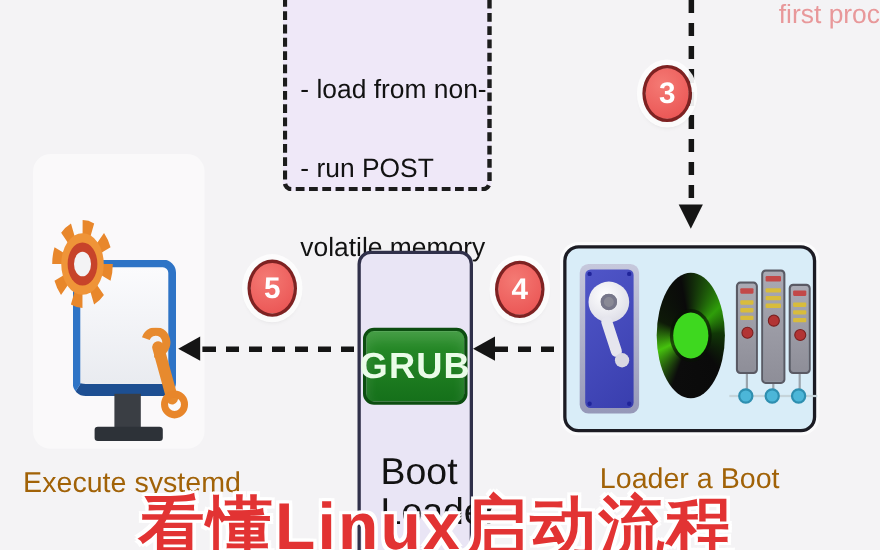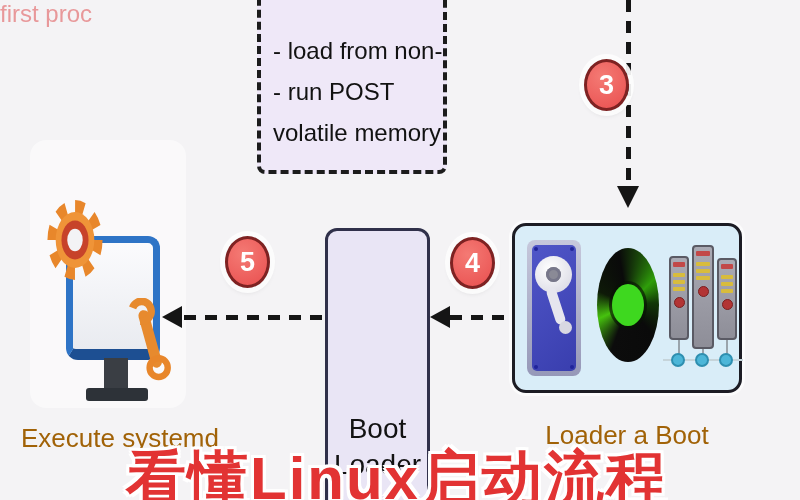--- a/index.html
+++ b/index.html
@@ -6,21 +6,21 @@
   .canvas{
     position:relative;width:800px;height:500px;overflow:hidden;
     background:#f4f3f5;font-family:"Liberation Sans",sans-serif;
   }
   
   .note-box{
     position:absolute;left:257px;top:-18px;width:190px;height:192px;
     background:#efe8f8;border:4px dashed #1c1c1c;border-radius:8px;
     box-sizing:border-box;padding:44px 0 0 12px;z-index:1;
   }
-  .note-line{font-size:24px;line-height:41px;color:#121212;white-space:nowrap;}
+  .note-line{font-size:24px;line-height:41px;color:#121212;white-space:nowrap;margin-top:31px;}
   
   .dash-v{position:absolute;left:626px;top:0;width:5px;height:186px;z-index:2;
     background:repeating-linear-gradient(180deg,#151515 0 12px,transparent 12px 21px);}
   .head-down{position:absolute;left:617px;top:186px;width:0;height:0;z-index:2;
     border-left:11px solid transparent;border-right:11px solid transparent;border-top:22px solid #151515;}
   .dash-h{position:absolute;height:5px;top:315px;z-index:2;
     background:repeating-linear-gradient(90deg,#151515 0 12px,transparent 12px 21px);}
   .dash-4{left:450px;width:62px;}
   .dash-5{left:184px;width:141px;}
   .head-left{position:absolute;top:306px;width:0;height:0;z-index:2;
@@ -89,37 +89,37 @@
     position:absolute;left:325px;top:228px;width:105px;height:290px;z-index:1;
     background:#e9e5f5;border:3px solid #30304a;border-radius:12px;box-sizing:border-box;
   }
   .grub-btn{
     position:absolute;left:2px;right:2px;top:67px;height:70px;
     background:linear-gradient(#2a8f2a,#15701a);border:3px solid #0c4d10;border-radius:10px;
     box-sizing:border-box;display:flex;align-items:center;justify-content:center;
     color:#ecfdе8;color:#eafce8;font-size:33px;font-weight:bold;letter-spacing:1px;
     box-shadow:inset 0 8px 12px rgba(255,255,255,.14);
   }
-  .grub-caption{position:absolute;left:0;right:0;top:180px;text-align:center;
-    font-size:28px;line-height:36px;color:#121212;}
+  .grub-caption{position:absolute;left:0;right:0;top:180px;
+    font-size:34px;line-height:36px;color:#121212;padding-left:18px;}
   
   .sysd-glow{position:absolute;left:30px;top:140px;width:156px;height:268px;
     background:rgba(255,255,255,.5);border-radius:16px;z-index:0;}
   .sysd{position:absolute;left:52px;top:198px;width:132px;height:212px;z-index:1;}
   .screen{position:absolute;left:14px;top:38px;width:94px;height:124px;box-sizing:border-box;
     background:linear-gradient(#fbfbfd,#e9ebf0);border:7px solid #2e74c6;border-bottom:11px solid #1d4f92;border-radius:12px;}
   .neck{position:absolute;left:52px;top:160px;width:24px;height:32px;background:#3a3e44;}
   .mon-base{position:absolute;left:34px;top:190px;width:62px;height:13px;background:#2d3238;border-radius:3px;}
   .gear-svg{position:absolute;left:-6px;top:0px;width:58px;height:84px;z-index:2;}
   .wrench-svg{position:absolute;left:64px;top:100px;width:64px;height:84px;z-index:2;}
   
   .caption{position:absolute;font-size:26px;color:#a16207;z-index:1;}
   .cap-choose{left:512px;top:420px;width:230px;text-align:center;}
   .cap-exec{left:18px;top:423px;width:204px;text-align:center;}
-  .cap-first{left:44px;top:460px;font-size:24px;color:#e8989a;z-index:1;}
+  .cap-first{left:44px;top:460px;font-size:24px;color:#e8989a;z-index:1;text-align:right;}
   
   .big-title{
     position:absolute;left:126px;top:449px;z-index:10;
     font-size:60px;font-weight:800;line-height:1;letter-spacing:2px;color:#e23333;
     text-shadow:-3px -3px 0 #fff,3px -3px 0 #fff,-3px 3px 0 #fff,3px 3px 0 #fff,
                 0 -3px 0 #fff,0 3px 0 #fff,-3px 0 0 #fff,3px 0 0 #fff;
     white-space:nowrap;
   }
 </style>
 </head>
@@ -195,20 +195,23 @@
         <div class="t-btn"></div>
       </div>
       <div class="node n1"></div>
       <div class="node n2"></div>
       <div class="node n3"></div>
     </div>
   </div>
   <div class="caption cap-choose">Loader a Boot</div>
 
   <div class="grub-outer">
+    <div class="grub-btn">
+      <span>GRUB</span>
+    </div>
     <div class="grub-caption">
       <div>Boot</div>
       <div>Loader</div>
     </div>
   </div>
 
   <div class="sysd-glow"></div>
   <div class="sysd">
     <div class="screen"></div>
     <div class="neck"></div>

